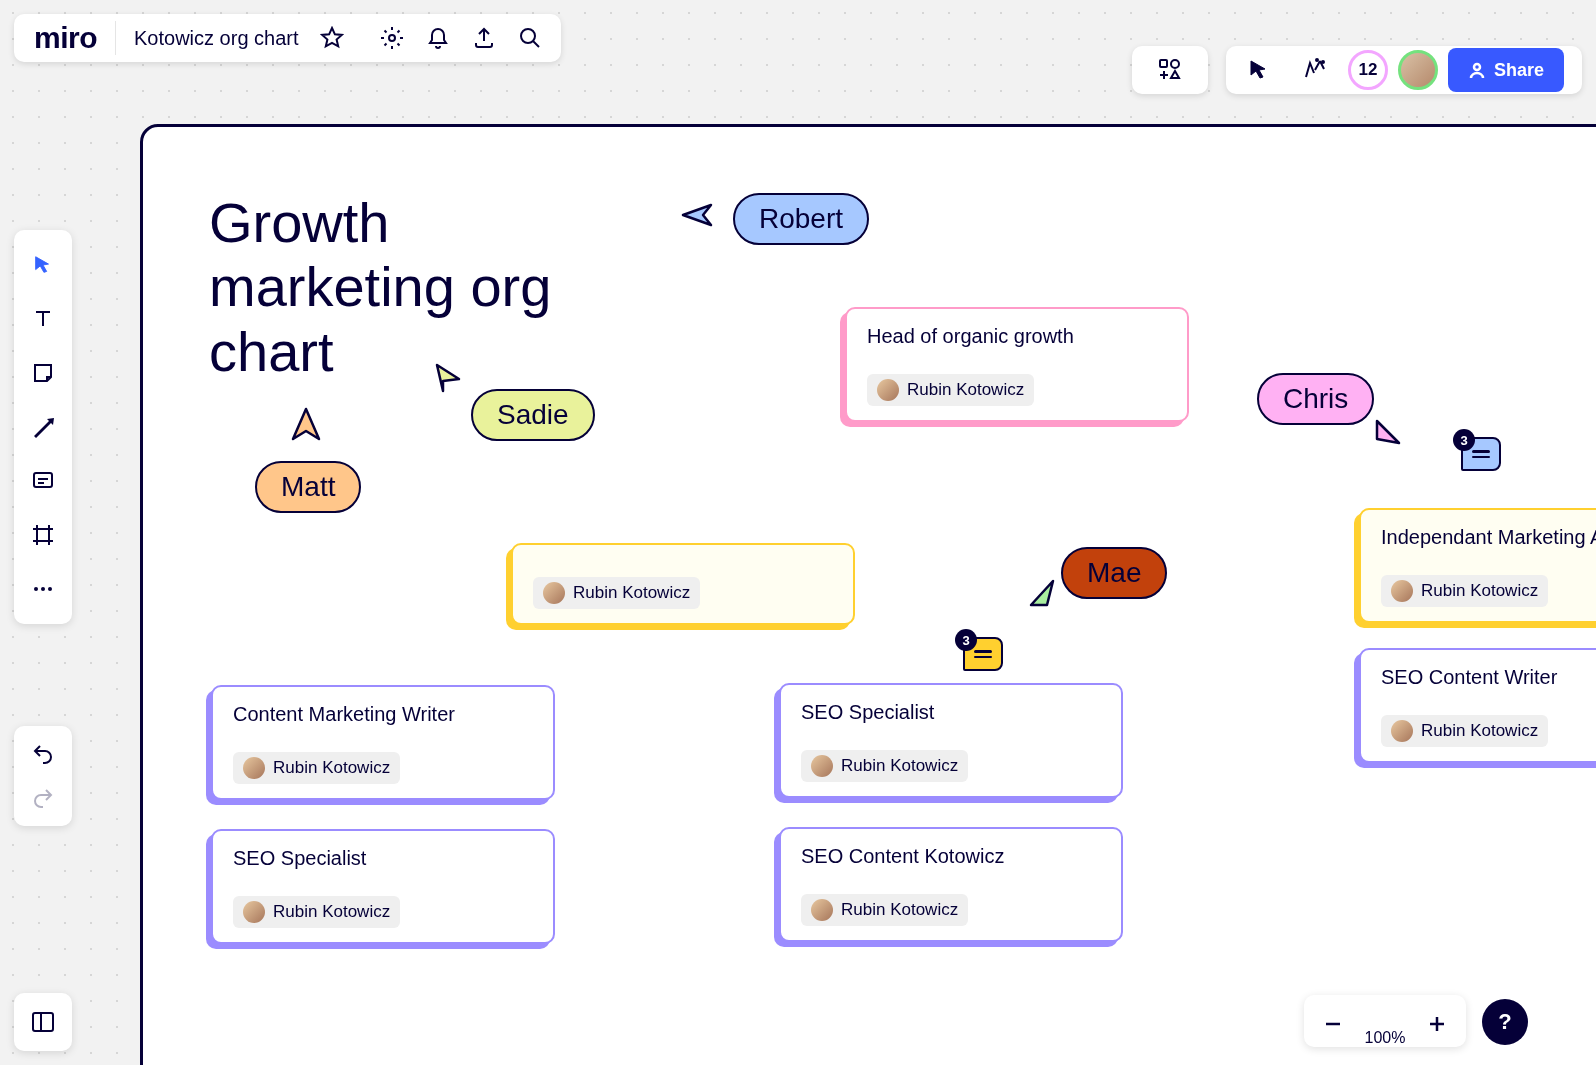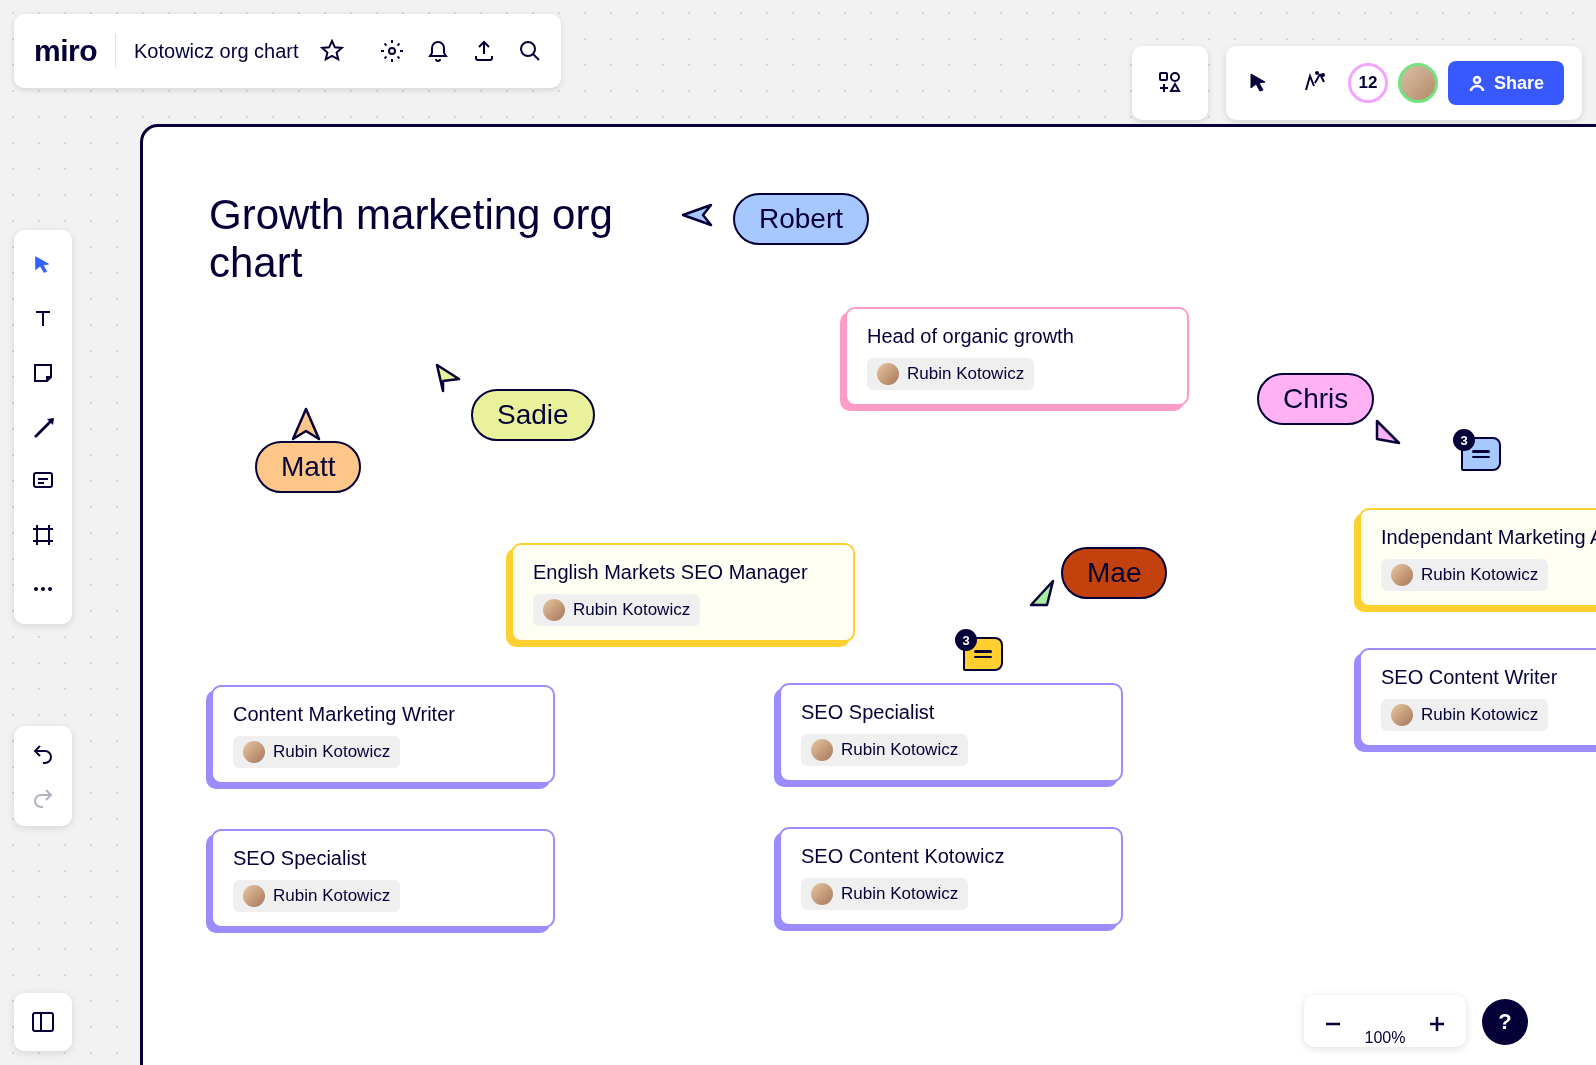--- a/index.html
+++ b/index.html
@@ -24,21 +24,21 @@
 
 .topbar { position: absolute; top: 14px; left: 14px; right: 14px; display: flex; justify-content: space-between; pointer-events: none; }
 .topbar > * { pointer-events: auto; }
 
 .pill {
   background: #fff;
   border-radius: 10px;
   box-shadow: 0 2px 6px rgba(0,0,0,.12);
   display: flex;
   align-items: center;
-  height: 74px;
+  height: 48px;
 }
 
 .logo { font-weight: 800; font-size: 30px; letter-spacing: -0.5px; padding: 0 18px 0 20px; }
 .vdiv { width: 1px; height: 34px; background: #e5e5e5; }
 .board-title { font-size: 20px; padding: 0 10px 0 18px; }
 .icon-btn { width: 46px; height: 46px; display: flex; align-items: center; justify-content: center; border-radius: 8px; cursor: pointer; }
 .icon-btn svg { stroke: #050038; }
 
 .top-right { display: flex; gap: 18px; align-items: center; margin-top: 32px; }
 .top-presence { gap: 10px; padding: 0 10px; }
@@ -104,35 +104,36 @@
 
 
 .frame {
   position: absolute; left: 140px; top: 124px;
   right: -200px; 
   bottom: -50px;
   border: 3px solid #050038;
   border-radius: 18px;
   background: #fff;
 }
-.frame-title { position: absolute; left: 66px; top: 64px; font-size: 42px; font-weight: 500; line-height: 1.15; max-width: 420px; }
+.frame-title { position: absolute; left: 66px; top: 64px; font-size: 56px; font-weight: 500; line-height: 1.15; max-width: 420px; }
 
 
 .node {
   position: absolute;
   border: 2.5px solid;
   border-radius: 10px;
   padding: 16px 20px 14px 20px;
   font-size: 20px;
 }
 .node .role { margin-bottom: 10px; }
 .person-tag {
   display: inline-flex; align-items: center; gap: 8px;
   background: #efefef; border-radius: 6px; padding: 5px 10px;
   font-size: 17px;
+  margin-top: 16px;
 }
 .person-tag .mini-av {
   width: 22px; height: 22px; border-radius: 50%;
   background: linear-gradient(135deg,#e8c8a0,#a6755a);
 }
 .shadow-pink { box-shadow: -5px 5px 0 0 #ff9bc9; }
 .shadow-yellow { box-shadow: -5px 5px 0 0 #ffd02f; }
 .shadow-purple { box-shadow: -5px 5px 0 0 #9b8cff; }
 
 
@@ -200,21 +201,21 @@
 
   <div class="collab" style="left:328px; top:262px; background:#e9f29b;">
     <span>Sadie</span>
   </div>
   <div class="cursor-tri" style="left:290px; top:234px;">
     <svg width="30" height="32">
         <path d="M4 4 L26 18 L10 20 L10 30 Z" fill="#e9f29b" stroke="#050038" stroke-width="2.5" stroke-linejoin="round"></path>
       </svg>
   </div>
 
-  <div class="collab" style="left:112px; top:314px; background:#ffc68a;">
+  <div class="collab" style="left:112px; top:334px; background:#ffc68a;">
     <span>Matt</span>
   </div>
   <div class="cursor-tri" style="left:148px; top:280px;">
     <svg width="30" height="36">
         <path d="M15 2 L28 32 L15 24 L2 32 Z" fill="#ffc68a" stroke="#050038" stroke-width="2.5" stroke-linejoin="round"></path>
       </svg>
   </div>
 
   <div class="collab" style="left:1114px; top:246px; background:#ffb1f3;">
     <span>Chris</span>
@@ -247,21 +248,20 @@
 
   <div class="node shadow-pink" style="left:702px; top:180px; width:344px; border-color:#ff9bc9; background:#fff;">
     <div class="role">Head of organic growth</div>
     <div class="person-tag">
       <span class="mini-av"></span>
       <span>Rubin Kotowicz</span>
     </div>
   </div>
 
   <div class="node shadow-yellow" style="left:368px; top:416px; width:344px; border-color:#ffd02f; background:#fffef2;">
-    <div class="role">English Markets SEO Manager</div>
     <div class="person-tag">
       <span class="mini-av"></span>
       <span>Rubin Kotowicz</span>
     </div>
   </div>
 
   <div class="node shadow-purple" style="left:68px; top:558px; width:344px; border-color:#9b8cff; background:#fff;">
     <div class="role">Content Marketing Writer</div>
     <div class="person-tag">
       <span class="mini-av"></span>

